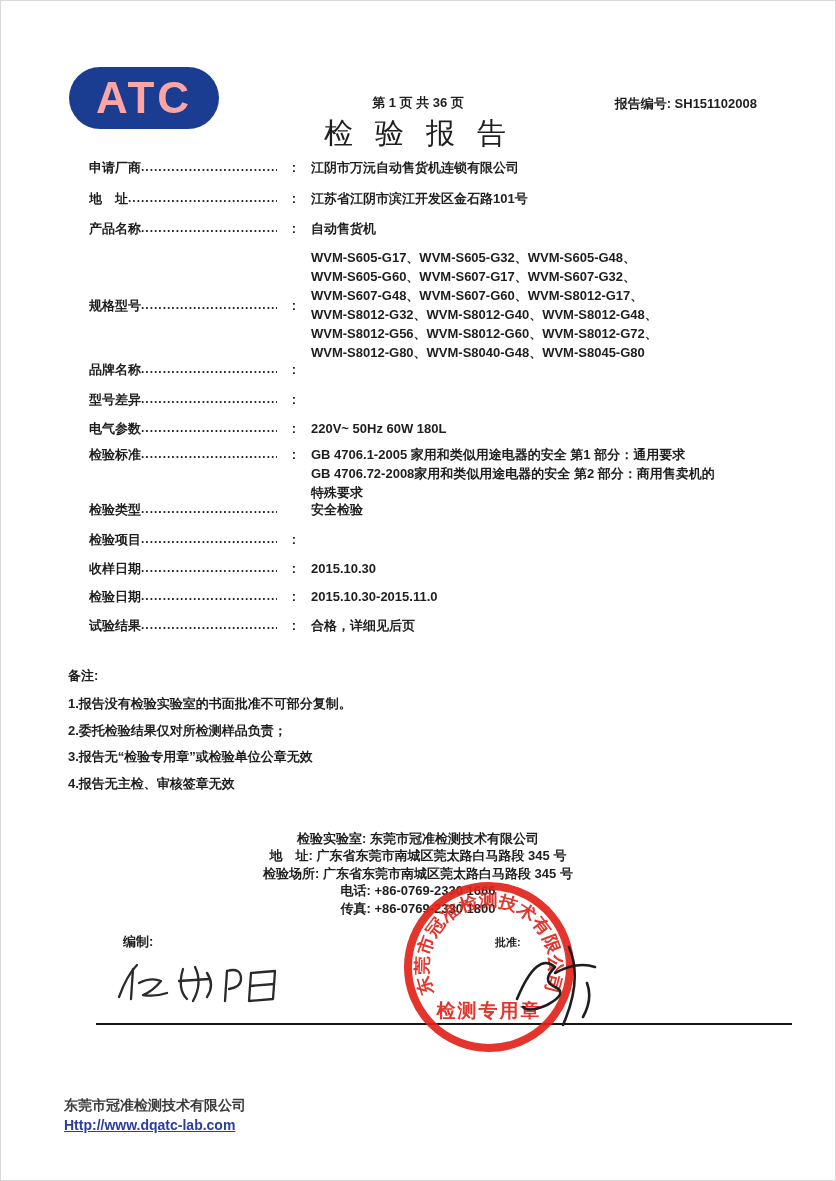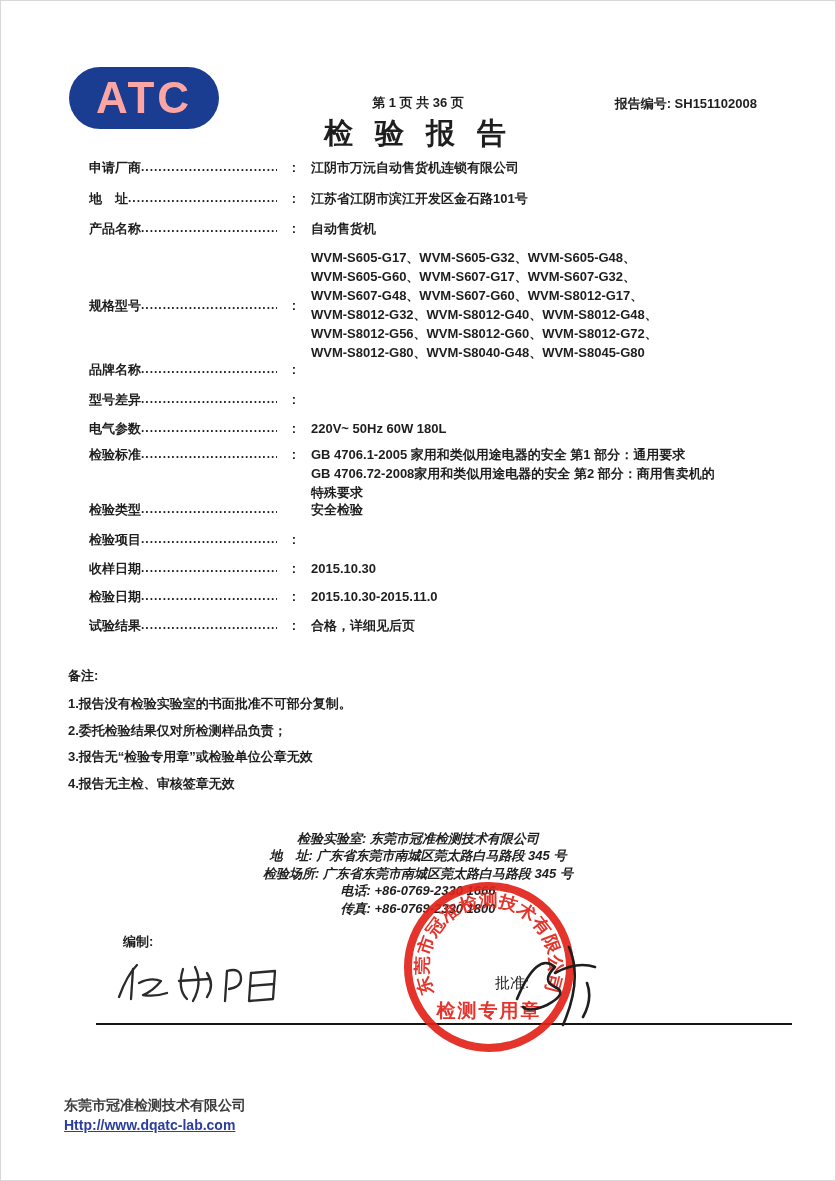--- a/index.html
+++ b/index.html
@@ -25,21 +25,21 @@
   }
   .page-info{
     position:absolute;left:0;top:93px;width:100%;text-align:center;
     font-size:13px;font-weight:bold;
   }
   .report-no{
     position:absolute;right:78px;top:94px;font-size:13px;font-weight:bold;
   }
   .doc-title{
     position:absolute;left:0;top:113px;width:100%;text-align:center;
-    font-size:29px;font-weight:bold;letter-spacing:22px;padding-left:16px;box-sizing:border-box;
+    font-size:29px;font-weight:normal;letter-spacing:22px;padding-left:16px;box-sizing:border-box;
   }
 
   
   .frow{
     position:absolute;left:88px;right:48px;
     display:flex;align-items:flex-start;
     font-size:13px;line-height:19px;font-weight:bold;
   }
   .frow.vcenter{align-items:center;}
   .labelwrap{width:188px;display:flex;overflow:hidden;flex:0 0 auto;}
@@ -48,27 +48,27 @@
   .colon{width:34px;flex:0 0 auto;text-align:center;}
   .fvalue{flex:1 1 auto;}
   .vline{display:block;}
 
   
   .note{position:absolute;left:67px;font-size:13px;font-weight:bold;line-height:18px;}
 
   
   .labblock{
     position:absolute;left:0;top:829px;width:100%;text-align:center;
-    font-size:13px;font-weight:bold;line-height:17.4px;font-style:italic;
+    font-size:13px;font-weight:bold;line-height:17.4px;
   }
   .labline{display:block;}
 
   
   .prepared-label{position:absolute;left:122px;top:932px;font-size:13px;font-weight:bold;}
-  .approved-label{position:absolute;left:494px;top:934px;font-size:15px;font-weight:normal;z-index:6;margin-top:39px;}
+  .approved-label{position:absolute;left:494px;top:934px;font-size:11px;font-weight:bold;z-index:6;}
   .sig-left{position:absolute;left:110px;top:952px;z-index:3;}
   .sig-right{position:absolute;left:498px;top:926px;z-index:6;}
   .hline{position:absolute;left:95px;top:1022px;width:696px;height:1.5px;background:#161616;z-index:1;}
   .stamp{position:absolute;left:390px;top:868px;z-index:4;opacity:.92;}
 
   
   .footer-company{position:absolute;left:63px;top:1096px;font-size:14px;font-weight:bold;color:#3c3c3c;}
   .footer-url{
     position:absolute;left:63px;top:1116px;font-size:14px;font-weight:bold;
     color:var(--link-blue);text-decoration:underline;cursor:pointer;

